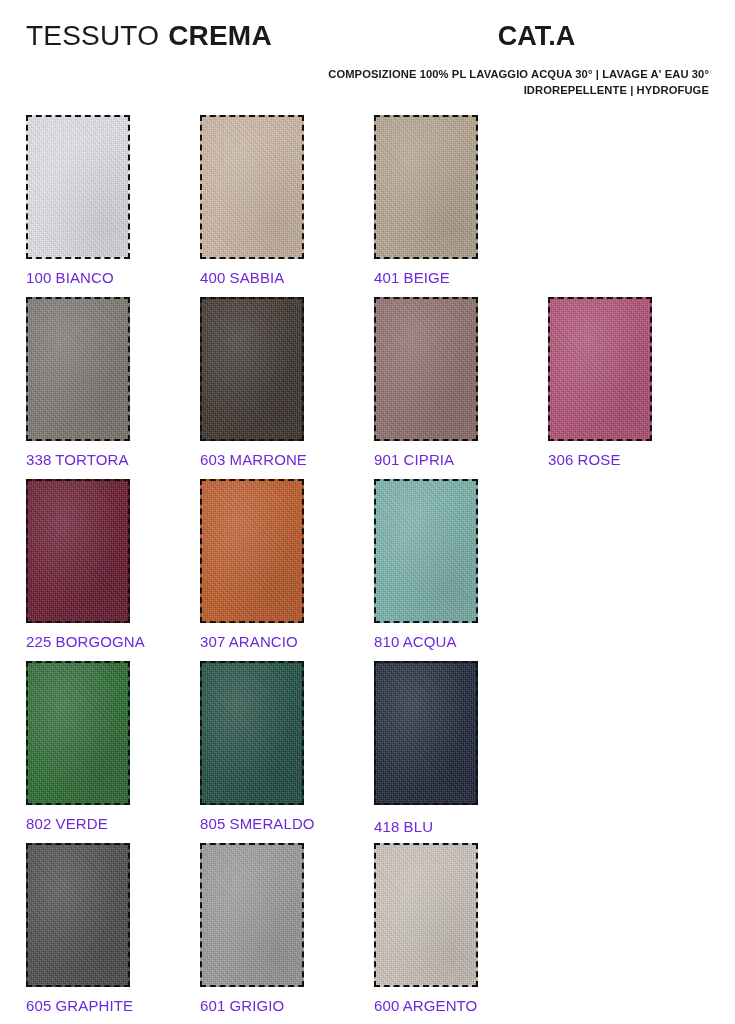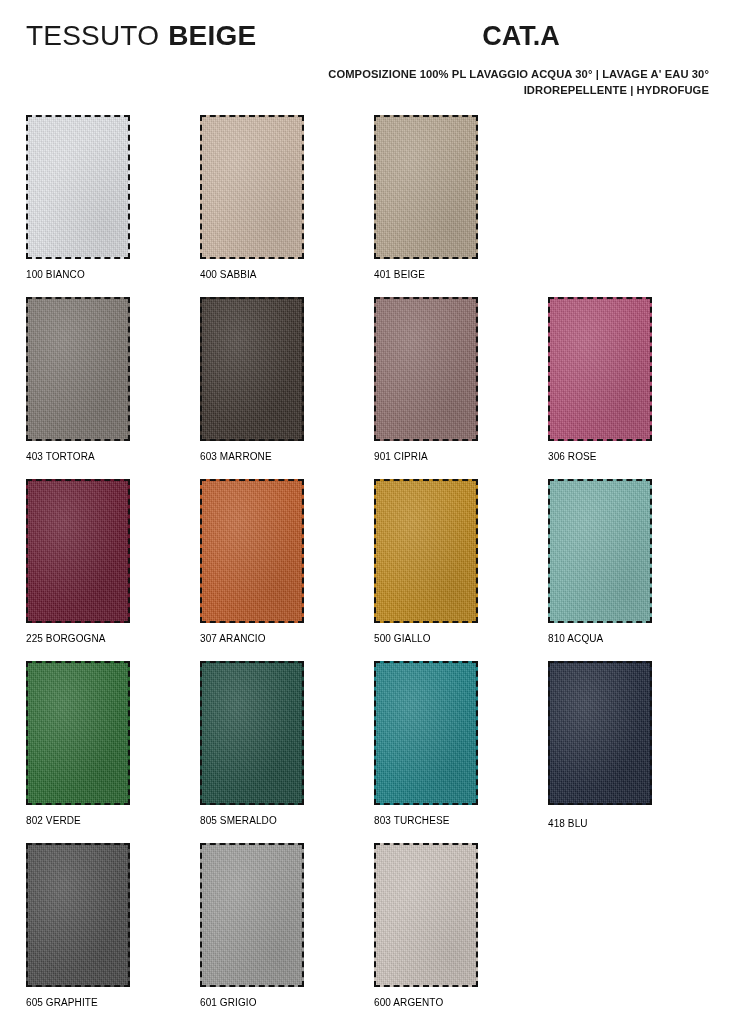--- a/index.html
+++ b/index.html
@@ -117,45 +117,45 @@
     position: absolute;
     inset: 0;
     background:
       radial-gradient(ellipse at 35% 30%, rgba(255,255,255,0.13), rgba(255,255,255,0) 62%),
       radial-gradient(ellipse at 78% 80%, rgba(0,0,0,0.08), rgba(0,0,0,0) 60%);
     pointer-events: none;
   }
 
   .swatch-label {
     margin-top: 10px;
-    font-size: 10px;
+    font-size: 15px;
     font-weight: 400;
     letter-spacing: 0.1px;
     white-space: pre;
-    color: #000000;
+    color: #6d28d9;
   }
   .swatch-label.has-caret::after {
     content: "";
     display: inline-block;
     width: 1px;
     height: 12px;
     background: #1a1a1a;
     vertical-align: -1px;
     margin-left: 0px;
   }
   
   .row-4 .cell-4 .swatch-label { margin-top: 13px; }
 </style>
 </head>
 <body>
 
 <div class="header">
   <div class="title-row">
     <span class="title-main">TESSUTO</span>
-    <span class="title-bold">BEIGE</span>
+    <span class="title-bold">CREMA</span>
     <span class="cat-wrap">
       <span class="cat-text">CAT.</span>
       <span class="cat-letter">A</span>
     </span>
   </div>
   <div class="composition">
     <div>COMPOSIZIONE 100% PL LAVAGGIO ACQUA 30° | LAVAGE A' EAU 30°</div>
     <div>IDROREPELLENTE | HYDROFUGE</div>
   </div>
 </div>
@@ -185,21 +185,21 @@
       <div class="swatch-label">401 BEIGE</div>
     </div>
   </div>
 
   <div class="row row-2">
     <div class="cell cell-1">
       <div class="swatch" style="background-color: rgb(126, 119, 113);">
           <span class="weave"></span>
           <span class="sheen"></span>
         </div>
-      <div class="swatch-label">403 TORTORA</div>
+      <div class="swatch-label">338 TORTORA</div>
     </div>
     <div class="cell cell-2">
       <div class="swatch" style="background-color: rgb(59, 50, 44);">
           <span class="weave"></span>
           <span class="sheen"></span>
         </div>
       <div class="swatch-label">603 MARRONE</div>
     </div>
     <div class="cell cell-3">
       <div class="swatch" style="background-color: rgb(142, 111, 109);">
@@ -225,27 +225,20 @@
         </div>
       <div class="swatch-label">225 BORGOGNA</div>
     </div>
     <div class="cell cell-2">
       <div class="swatch" style="background-color: rgb(191, 90, 39);">
           <span class="weave"></span>
           <span class="sheen"></span>
         </div>
       <div class="swatch-label">307 ARANCIO</div>
     </div>
-    <div class="cell cell-3">
-      <div class="swatch" style="background-color: rgb(192, 138, 28);">
-          <span class="weave"></span>
-          <span class="sheen"></span>
-        </div>
-      <div class="swatch-label">500 GIALLO</div>
-    </div>
     <div class="cell cell-4">
       <div class="swatch" style="background-color: rgb(121, 178, 171);">
           <span class="weave"></span>
           <span class="sheen"></span>
         </div>
       <div class="swatch-label">810 ACQUA</div>
     </div>
   </div>
 
   <div class="row row-4">
@@ -255,27 +248,20 @@
           <span class="sheen"></span>
         </div>
       <div class="swatch-label">802 VERDE</div>
     </div>
     <div class="cell cell-2">
       <div class="swatch" style="background-color: rgb(30, 77, 65);">
           <span class="weave"></span>
           <span class="sheen"></span>
         </div>
       <div class="swatch-label">805 SMERALDO</div>
-    </div>
-    <div class="cell cell-3">
-      <div class="swatch" style="background-color: rgb(28, 129, 134);">
-          <span class="weave"></span>
-          <span class="sheen"></span>
-        </div>
-      <div class="swatch-label">803 TURCHESE</div>
     </div>
     <div class="cell cell-4">
       <div class="swatch" style="background-color: rgb(29, 37, 56);">
           <span class="weave"></span>
           <span class="sheen"></span>
         </div>
       <div class="swatch-label">418 BLU</div>
     </div>
   </div>
 

